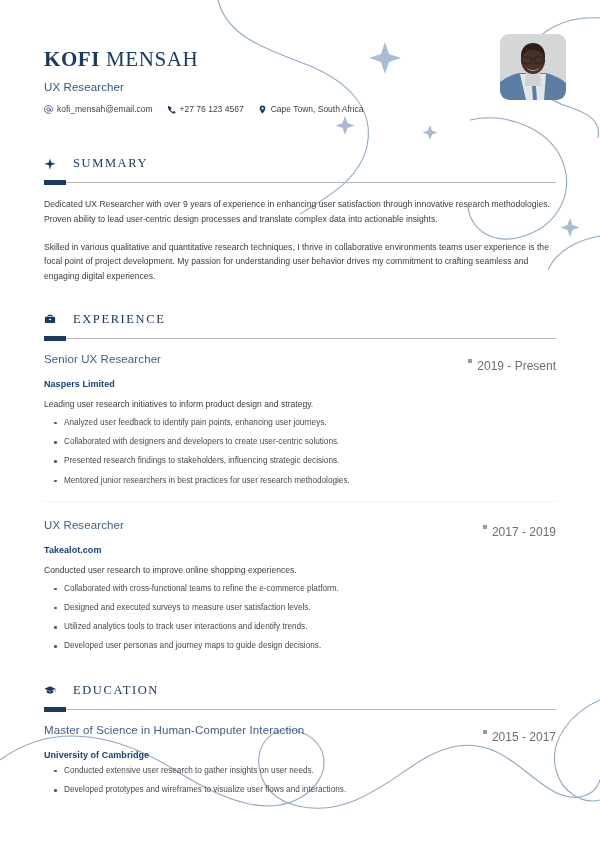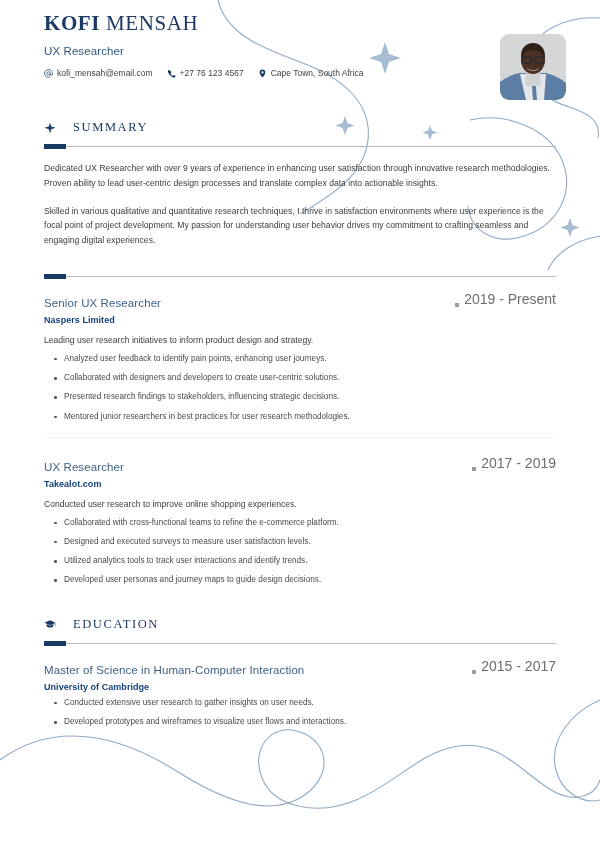--- a/index.html
+++ b/index.html
@@ -25,21 +25,21 @@
   }
   .content {
     position: relative;
     z-index: 2;
     padding: 0 44px;
   }
 
   
   .header {
     position: relative;
-    padding-top: 12px;
+    padding-top: 48px;
     height: 88px;
   }
   .name {
     font-family: "Liberation Serif", serif;
     font-size: 21px;
     letter-spacing: 0.6px;
     color: #1b3a63;
     margin: 0;
     line-height: 1.1;
   }
@@ -142,23 +142,23 @@
     justify-content: space-between;
     align-items: baseline;
   }
   .entry-role {
     font-size: 11.5px;
     color: #3e5f84;
     letter-spacing: 0.1px;
   }
   .entry-date {
     display: flex;
-    align-items: flex-end;
+    align-items: flex-start;
     gap: 5px;
-    font-size: 14px;
+    font-size: 12px;
     color: #6d6d6d;
     white-space: nowrap;
   }
   .date-square {
     width: 4px;
     height: 4px;
     background: #9a9a9a;
     display: inline-block;
   }
   .entry-org {
@@ -285,24 +285,34 @@
       <div class="section-head">
         <span class="section-icon">
           <svg width="12" height="12" viewBox="0 0 16 16" fill="#1b3a63">
             <path d="M8 0.5 L9.6 6 L15.5 7.8 L9.6 9.6 L8 15.5 L6.4 9.6 L0.5 7.8 L6.4 6 Z"></path>
           </svg>
         </span>
         <span class="section-title">SUMMARY</span>
       </div>
       <div class="section-rule"></div>
       <p class="summary-p">Dedicated UX Researcher with over 9 years of experience in enhancing user satisfaction through innovative research methodologies. Proven ability to lead user-centric design processes and translate complex data into actionable insights.</p>
-      <p class="summary-p">Skilled in various qualitative and quantitative research techniques, I thrive in satisfaction environments where user experience is the focal point of project development. My passion for understanding user behavior drives my commitment to crafting seamless and engaging digital experiences.</p>
+      <p class="summary-p">Skilled in various qualitative and quantitative research techniques, I thrive in collaborative environments teams user experience is the focal point of project development. My passion for understanding user behavior drives my commitment to crafting seamless and engaging digital experiences.</p>
     </div>
 
     <div class="section" style="margin-top:28px;">
+      <div class="section-head">
+        <span class="section-icon">
+          <svg width="12" height="12" viewBox="0 0 16 16" fill="#1b3a63">
+            <path d="M6 2.4h4a1.3 1.3 0 0 1 1.3 1.3v0.8h-1.5v-0.6h-3.6v0.6H4.7V3.7A1.3 1.3 0 0 1 6 2.4z"></path>
+            <rect x="1.2" y="5" width="13.6" height="8.4" rx="1.2"></rect>
+            <rect x="6.6" y="7.8" width="2.8" height="1.6" fill="#ffffff"></rect>
+          </svg>
+        </span>
+        <span class="section-title">EXPERIENCE</span>
+      </div>
       <div class="section-rule"></div>
 
       <div class="entry">
         <div class="entry-top">
           <div class="entry-role">Senior UX Researcher</div>
           <div class="entry-date">
             <span class="date-square"></span>
             <span>2019 - Present</span>
           </div>
         </div>

